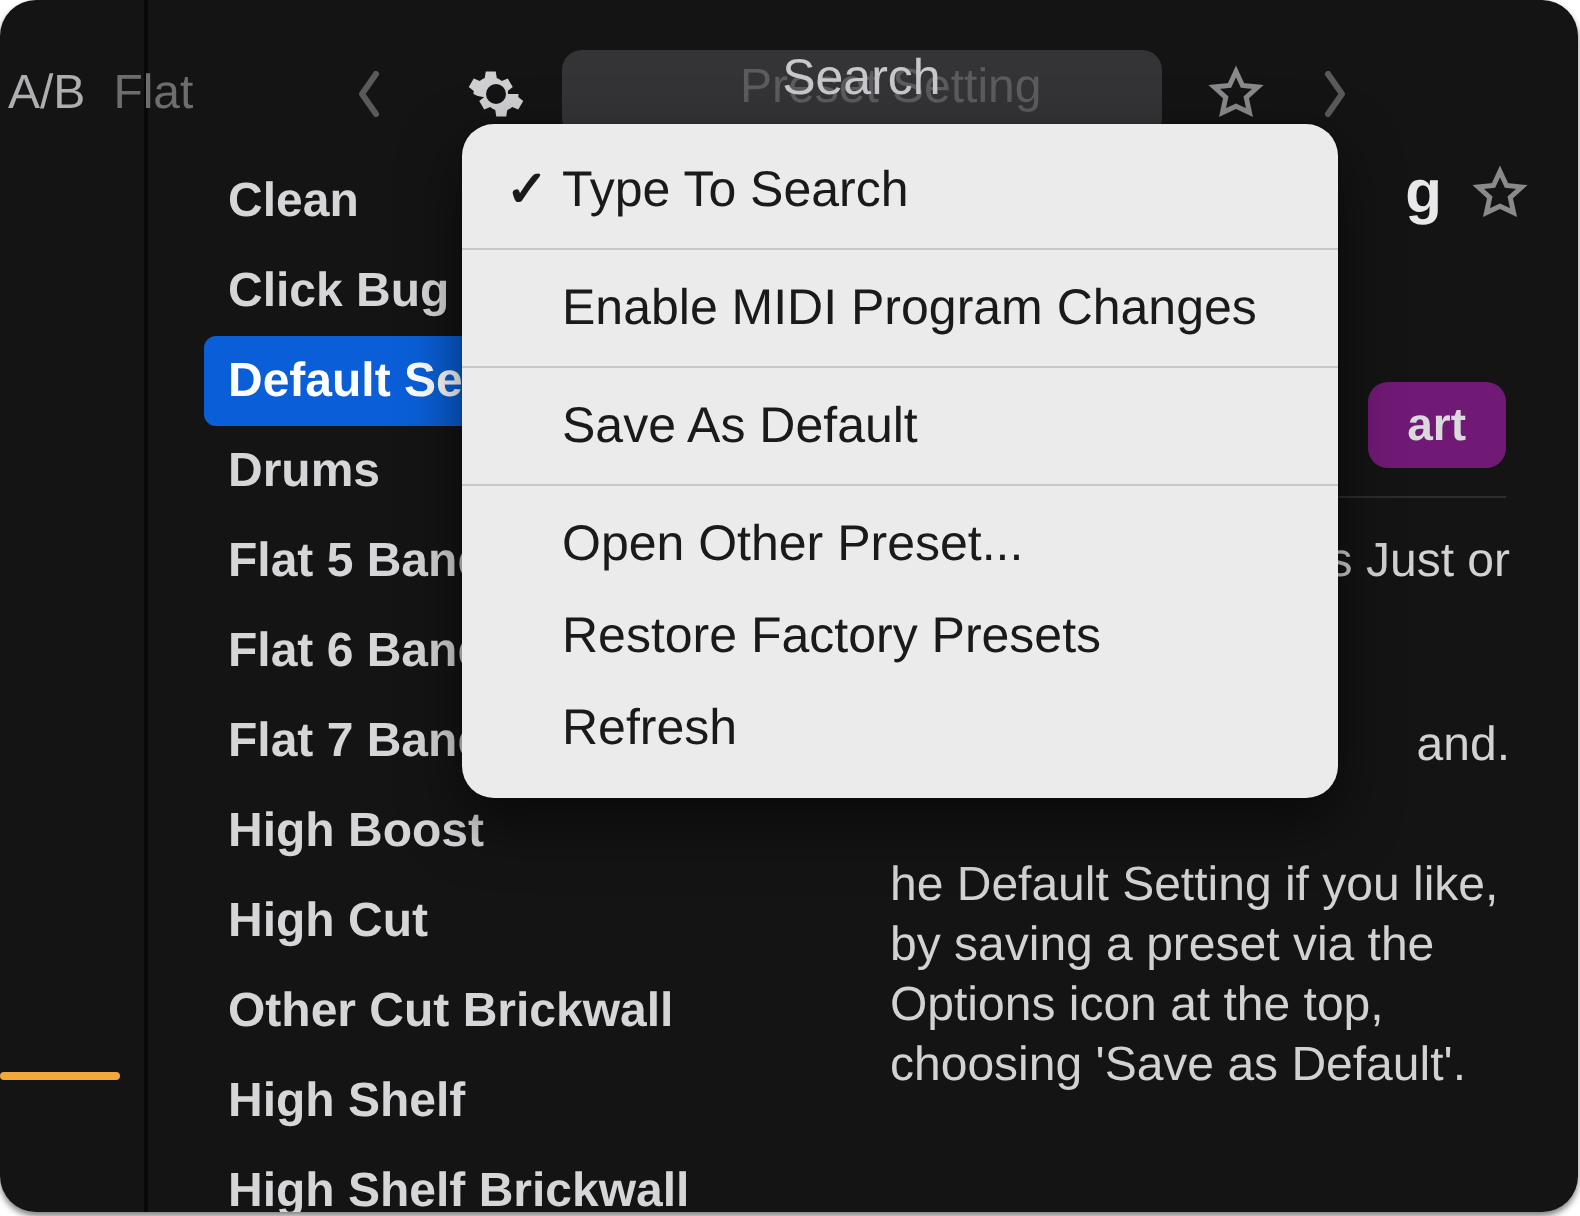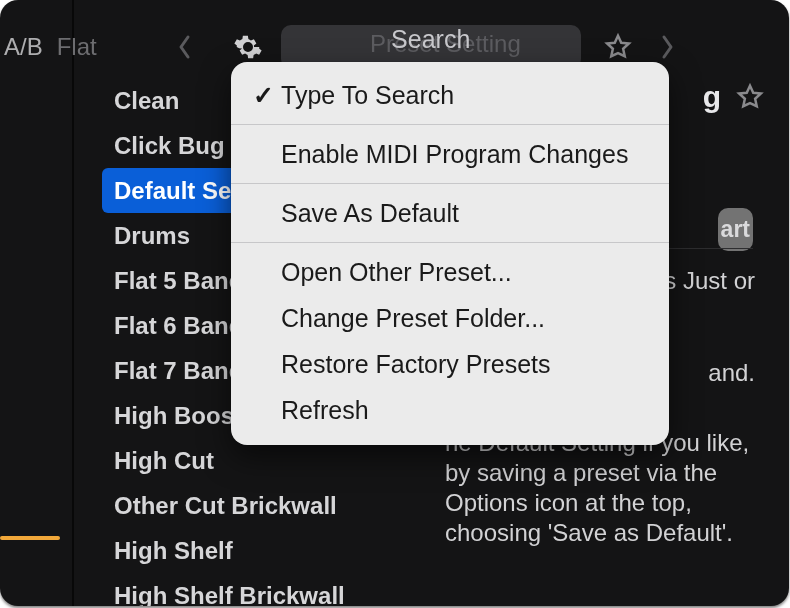--- a/index.html
+++ b/index.html
@@ -92,28 +92,28 @@
     color: #e0e0e2;
   }
   .right-title-row {
     display: flex; align-items: center; gap: 14px;
   }
   .right-title {
     font-size: 30px; font-weight: 700; color: #e8e8ea;
   }
   .right-star { }
   .right-button {
-    background: #737373;
+    background: #701a75;
     color: #dadadc;
     font-size: 23px;
     font-weight: 600;
     border-radius: 10px;
-    padding: 8px 3px;
+    padding: 8px 20px;
     cursor: pointer; border: none;
-    margin-top: 40px;
+    margin-top: 23px;
     position: absolute; right: 24px; top: 88px;
   }
   .right-divider {
     position: absolute; right: 24px; top: 168px;
     width: 310px; height: 1px; background: #2d2d2f;
   }
   .right-para {
     position: absolute; top: 186px; right: 22px; width: 310px;
     color: #d2d2d4; font-size: 24px; line-height: 30px;
     text-align: left;
@@ -244,23 +244,20 @@
       </div>
       <div class="menu-sep"></div>
       <div class="menu-item">
         <span class="menu-label indent">Save As Default</span>
       </div>
       <div class="menu-sep"></div>
       <div class="menu-item">
         <span class="menu-label indent">Open Other Preset...</span>
       </div>
       <div class="menu-item">
-        <span class="menu-label indent">Change Preset Folder...</span>
-      </div>
-      <div class="menu-item">
         <span class="menu-label indent">Restore Factory Presets</span>
       </div>
       <div class="menu-item">
         <span class="menu-label indent">Refresh</span>
       </div>
     </div>
 
 </div>
 
 </body></html>

